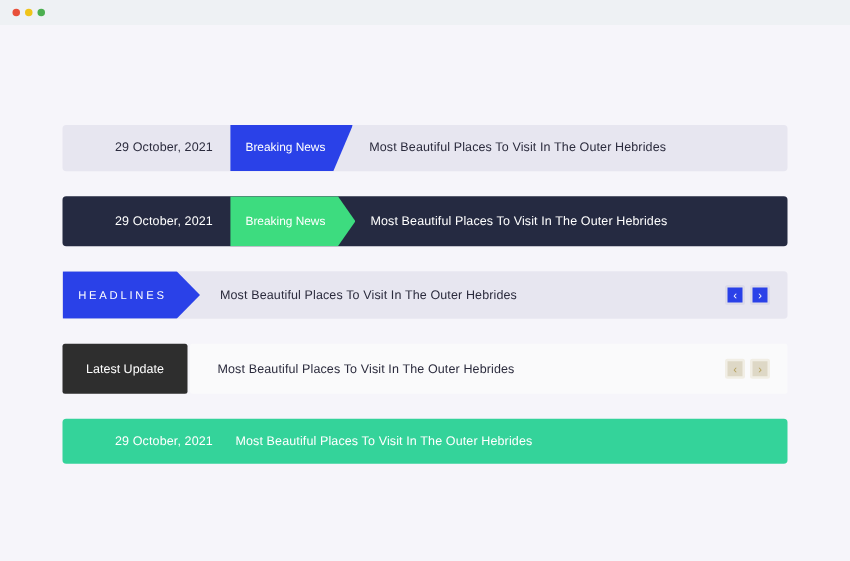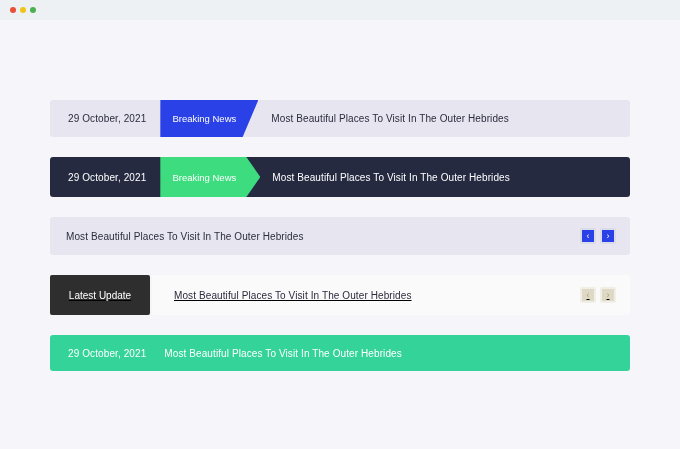--- a/index.html
+++ b/index.html
@@ -47,20 +47,21 @@
     position: relative;
     box-sizing: border-box;
   }
 
   .date-cell {
     display: flex;
     align-items: center;
     font-size: 10px;
     white-space: nowrap;
     letter-spacing: .1px;
+    margin-left: 24px;
   }
   .headline-cell {
     display: flex;
     align-items: center;
     font-size: 10px;
     white-space: nowrap;
     letter-spacing: .1px;
     flex: 1;
     text-align: right;
   }
@@ -136,21 +137,20 @@
   }
   .ticker-3 .headline-cell {
     color: #2b2b3d;
     padding-left: 16px;
   }
 
   
   .ticker-4 {
     background: transparent;
     height: 40px;
-    text-decoration: underline;
   }
   .ticker-4 .badge {
     background: #2e2e2e;
     width: 100px;
     font-size: 10px;
     border-radius: 2px;
     flex: 0 0 auto;
   }
   .ticker-4 .strip {
     flex: 1;
@@ -228,20 +228,21 @@
     <div class="headline-cell">Most Beautiful Places To Visit In The Outer Hebrides</div>
   </div>
 
   <div class="ticker ticker-2">
     <div class="date-cell">29 October, 2021</div>
     <div class="badge">Breaking News</div>
     <div class="headline-cell">Most Beautiful Places To Visit In The Outer Hebrides</div>
   </div>
 
   <div class="ticker ticker-3">
+    <div class="badge">HEADLINES</div>
     <div class="headline-cell">Most Beautiful Places To Visit In The Outer Hebrides</div>
     <div class="nav">
       <div class="nav-btn nav-blue">‹</div>
       <div class="nav-btn nav-blue">›</div>
     </div>
   </div>
 
   <div class="ticker ticker-4">
     <div class="badge">Latest Update</div>
     <div class="strip">

